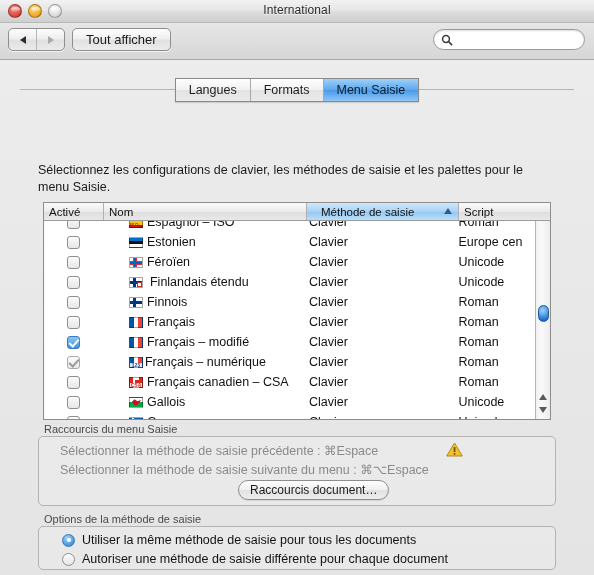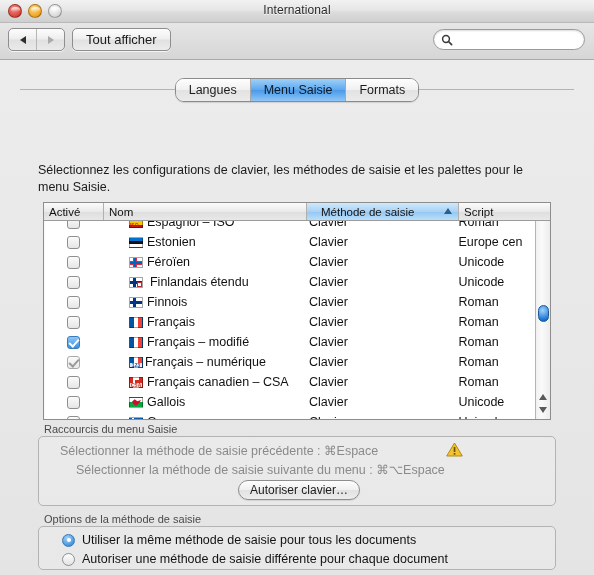--- a/index.html
+++ b/index.html
@@ -118,21 +118,21 @@
   }
   .tabline {
     position: absolute; left: 20px; right: 20px; top: 11px;
     height: 1px; background: #b4b4b4;
   }
   .tabs {
     position: relative;
     display: flex;
     height: 22px;
     border: 1px solid #8a8a8a;
-    border-radius: 9px;
+    border-radius: 0;
     overflow: hidden;
     background: linear-gradient(to bottom, #fdfdfd, #e6e6e6);
     box-shadow: 0 1px 1px rgba(0,0,0,.12);
   }
   .tab {
     padding: 0 13px;
     display: flex; align-items: center;
     font-size: 12.5px; color: #1c1c1c;
     background: linear-gradient(to bottom, #fefefe 0%, #f0f0f0 50%, #e2e2e2 51%, #ebebeb 100%);
   }
@@ -286,21 +286,21 @@
   }
 
   #sc-label { left: 44px; top: 363px; }
   #sc-box   { left: 38px; top: 376px; width: 518px; height: 70px; }
   .sc-line {
     position: absolute;
     font-size: 12.5px; color: #8a8a8a;
     white-space: nowrap;
   }
   #sc-line1 { left: 60px; top: 383px; }
-  #sc-line2 { left: 60px; top: 402px; margin-left: 16px; }
+  #sc-line2 { left: 60px; top: 402px; }
   #warn { position: absolute; left: 446px; top: 382px; }
   #kbtn {
     position: absolute; left: 238px; top: 420px;
     height: 20px; padding: 0 11px;
     display: flex; align-items: center;
     font-size: 12px; color: #1b1b1b;
     border: 1px solid #8e8e8e;
     border-radius: 10px;
     background: linear-gradient(to bottom, #fdfdfd 0%, #f0f0f0 48%, #e2e2e2 52%, #ededed 100%);
     box-shadow: 0 1px 1px rgba(0,0,0,.10);
@@ -370,25 +370,25 @@
   </div>
 
   <div id="content">
 
     <div id="tabbar">
       <div class="tabline"></div>
       <div class="tabs">
         <div class="tab">
             <span>Langues</span>
           </div>
+        <div class="tab">
+            <span>Formats</span>
+          </div>
         <div class="tab active">
             <span>Menu Saisie</span>
-          </div>
-        <div class="tab">
-            <span>Formats</span>
           </div>
       </div>
     </div>
 
     <div id="desc">Sélectionnez les configurations de clavier, les méthodes de saisie et les palettes pour le menu Saisie.</div>
 
     <div id="table">
       <div id="thead">
         <div class="th th-activ">
             <span>Activé</span>
@@ -578,21 +578,21 @@
     <div class="grouplabel" id="sc-label">Raccourcis du menu Saisie</div>
     <div class="groupbox" id="sc-box"></div>
     <div class="sc-line" id="sc-line1">Sélectionner la méthode de saisie précédente :  ⌘Espace</div>
     <div class="sc-line" id="sc-line2">Sélectionner la méthode de saisie suivante du menu :  ⌘⌥Espace</div>
     <svg id="warn" width="17" height="15" viewBox="0 0 17 15">
       <polygon points="8.5,1 16.3,14 0.7,14" fill="#f2c230" stroke="#b08a14" stroke-width="1" stroke-linejoin="round"></polygon>
       <rect x="7.7" y="5" width="1.7" height="5" fill="#6b520c"></rect>
       <rect x="7.7" y="11" width="1.7" height="1.7" fill="#6b520c"></rect>
     </svg>
     <div id="kbtn">
-      <span>Autoriser clavier…</span>
+      <span>Raccourcis document…</span>
     </div>
 
     <div class="grouplabel" id="op-label">Options de la méthode de saisie</div>
     <div class="groupbox" id="op-box"></div>
     <div class="radiorow" id="radio1">
       <span class="radio on"></span>
       <span>Utiliser la même méthode de saisie pour tous les documents</span>
     </div>
     <div class="radiorow" id="radio2">
       <span class="radio"></span>

